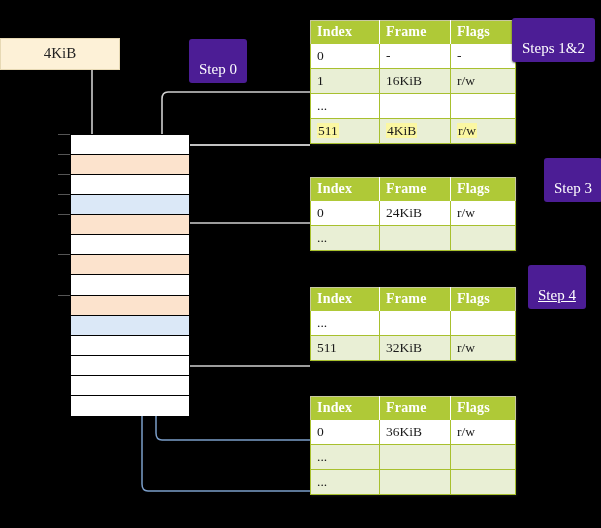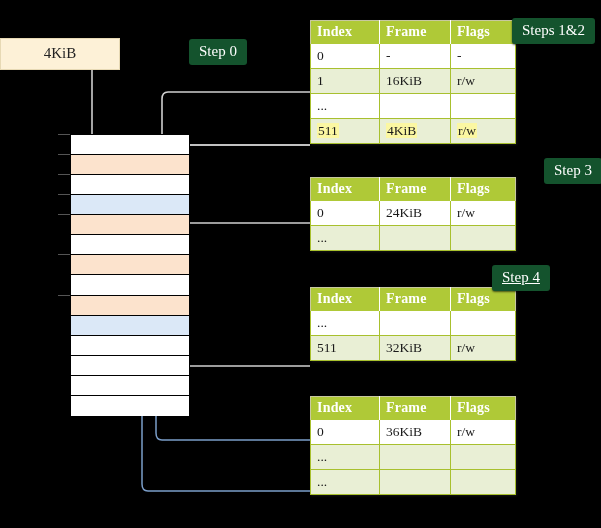--- a/index.html
+++ b/index.html
@@ -9,26 +9,26 @@
     background:#000;
   }
   #stage{position:absolute;left:0;top:0;width:601px;height:528px;}
 
   
   #wires{position:absolute;left:0;top:0;width:601px;height:528px;pointer-events:none;}
 
   
   .badge{
     position:absolute;
-    background:#14532d;
+    background:#4c1d95;
     color:#ffffff;
     font-family:"Liberation Serif", serif;
     font-size:15px;
     line-height:1;
-    padding:5px 10px 6px 10px;
+    padding:23px 10px 6px 10px;
     border-radius:3px;
     white-space:nowrap;
     box-shadow:0 1px 2px rgba(0,0,0,.6);
     text-align:center;
   }
 
   
   .vbox{
     position:absolute;
     background:#fdf1d7;
@@ -258,16 +258,16 @@
             <td class="colflg">&nbsp;</td>
           </tr>
         </tbody>
       </table>
     </div>
 
   <div id="badges-host">
       <div class="badge" style="left: 189px; top: 39px; text-align: right;">Step 0</div>
       <div class="badge" style="left: 512px; top: 18px;">Steps 1&amp;2</div>
       <div class="badge" style="left: 544px; top: 158px;">Step 3</div>
-      <div class="badge" style="left: 492px; top: 265px; text-decoration: underline;">Step 4</div>
+      <div class="badge" style="left: 528px; top: 265px; text-decoration: underline;">Step 4</div>
     </div>
 
 </div>
 
 </body></html>

